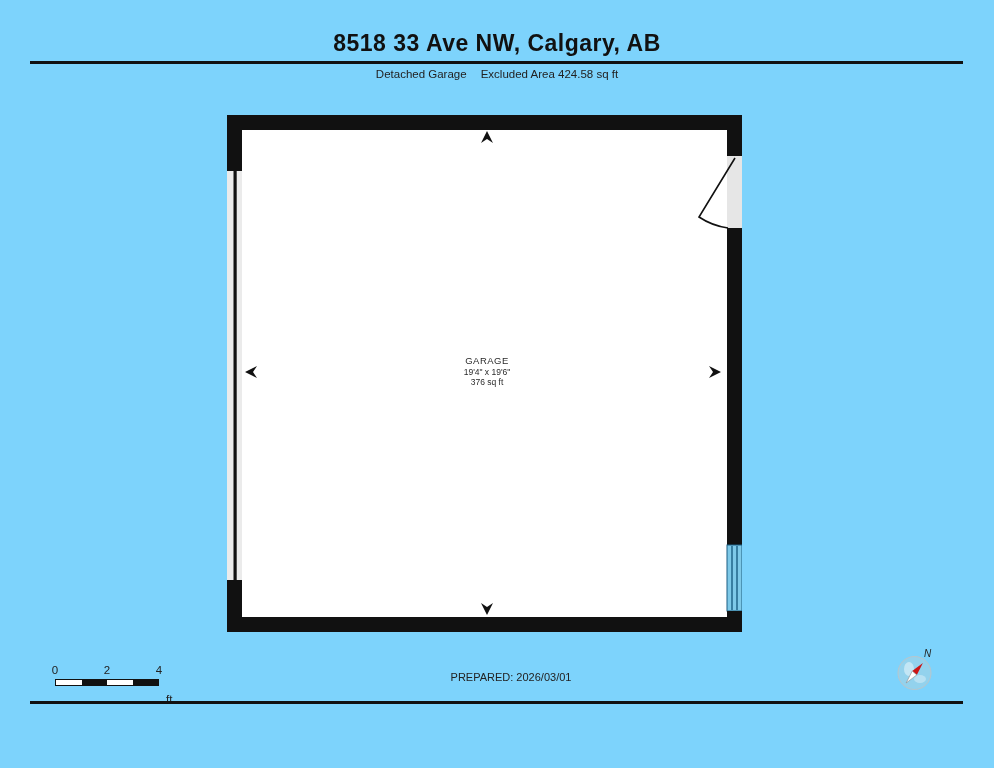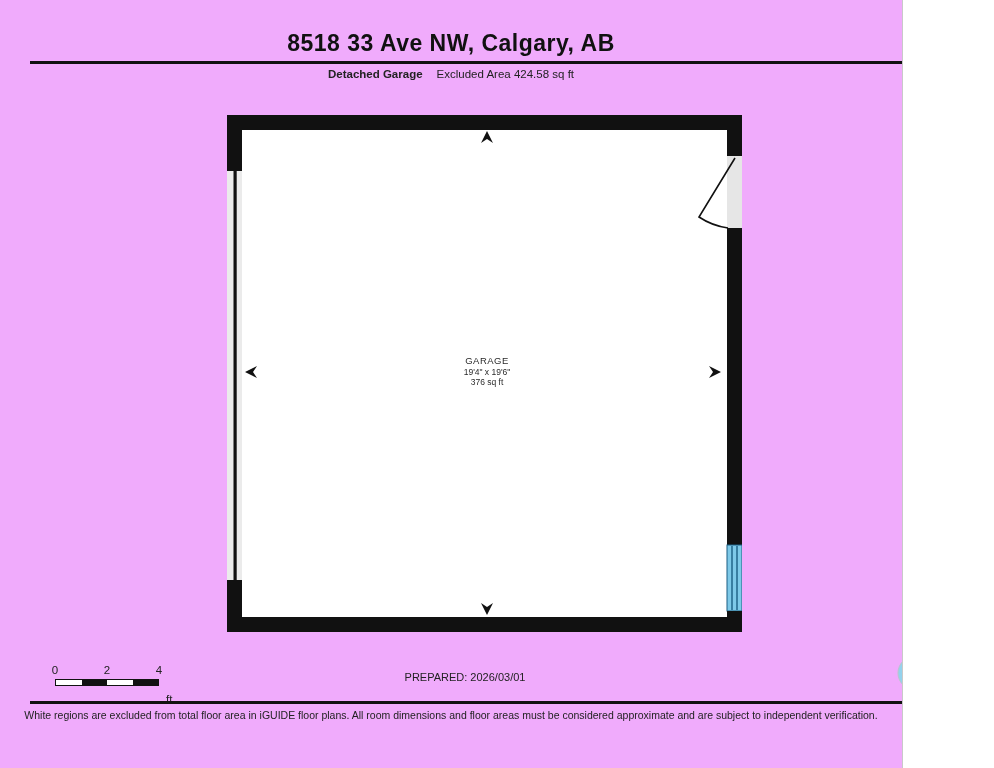--- a/index.html
+++ b/index.html
@@ -1,21 +1,21 @@
 <!DOCTYPE html>
 <html><head>
 <meta charset="utf-8">
 <style>
   * { margin: 0; padding: 0; box-sizing: border-box; }
   html, body { background: #fff; }
   .page {
     position: relative;
-    width: 902px;
+    width: 994px;
     height: 768px;
-    background: #f0abfc;
+    background: #7dd3fc;
     font-family: "Liberation Sans", sans-serif;
     color: #111;
     outline: 1px solid #c9c9c9;
     overflow: hidden;
   }
   .title {
     position: absolute;
     top: 30px; left: 0; width: 100%;
     text-align: center;
     font-size: 23px;
@@ -32,21 +32,21 @@
   }
   .rule-top { top: 61px; }
   .rule-bottom { top: 701px; }
   .subtitle {
     position: absolute;
     top: 68px; left: 0; width: 100%;
     text-align: center;
     font-size: 11.5px;
     color: #222;
   }
-  .subtitle .floor-label { font-weight: bold; margin-right: 14px; margin-top: 14px; }
+  .subtitle .floor-label { font-weight: normal; margin-right: 14px; margin-top: 14px; }
   .plan-svg {
     position: absolute;
     left: 227px;
     top: 115px;
   }
   .plan-svg text {
     font-family: "Liberation Sans", sans-serif;
     fill: #2a2a2a;
   }
   .scalebar {
@@ -158,15 +158,14 @@
     <circle cx="20.5" cy="28" r="16.5" fill="#93d2ed" stroke="#b9c6cc" stroke-width="1"></circle>
     <ellipse cx="15" cy="24" rx="5" ry="7" fill="#ffffff" opacity="0.45"></ellipse>
     <ellipse cx="26" cy="34" rx="6" ry="4" fill="#ffffff" opacity="0.35"></ellipse>
     <polygon points="28.9,18 18.2,26.1 22.8,29.9" fill="#cc1414"></polygon>
     <polygon points="12.1,38 18.2,26.1 22.8,29.9" fill="#ffffff" stroke="#8a8a8a" stroke-width="0.6"></polygon>
     <text x="30" y="12" font-size="10" font-style="italic" fill="#222" font-family="Liberation Sans, sans-serif">N</text>
   </svg>
 
   <div class="rule rule-bottom"></div>
 
-  <div class="disclaimer">White regions are excluded from total floor area in iGUIDE floor plans. All room dimensions and floor areas must be considered approximate and are subject to independent verification.</div>
 
 </div>
 
 </body></html>

